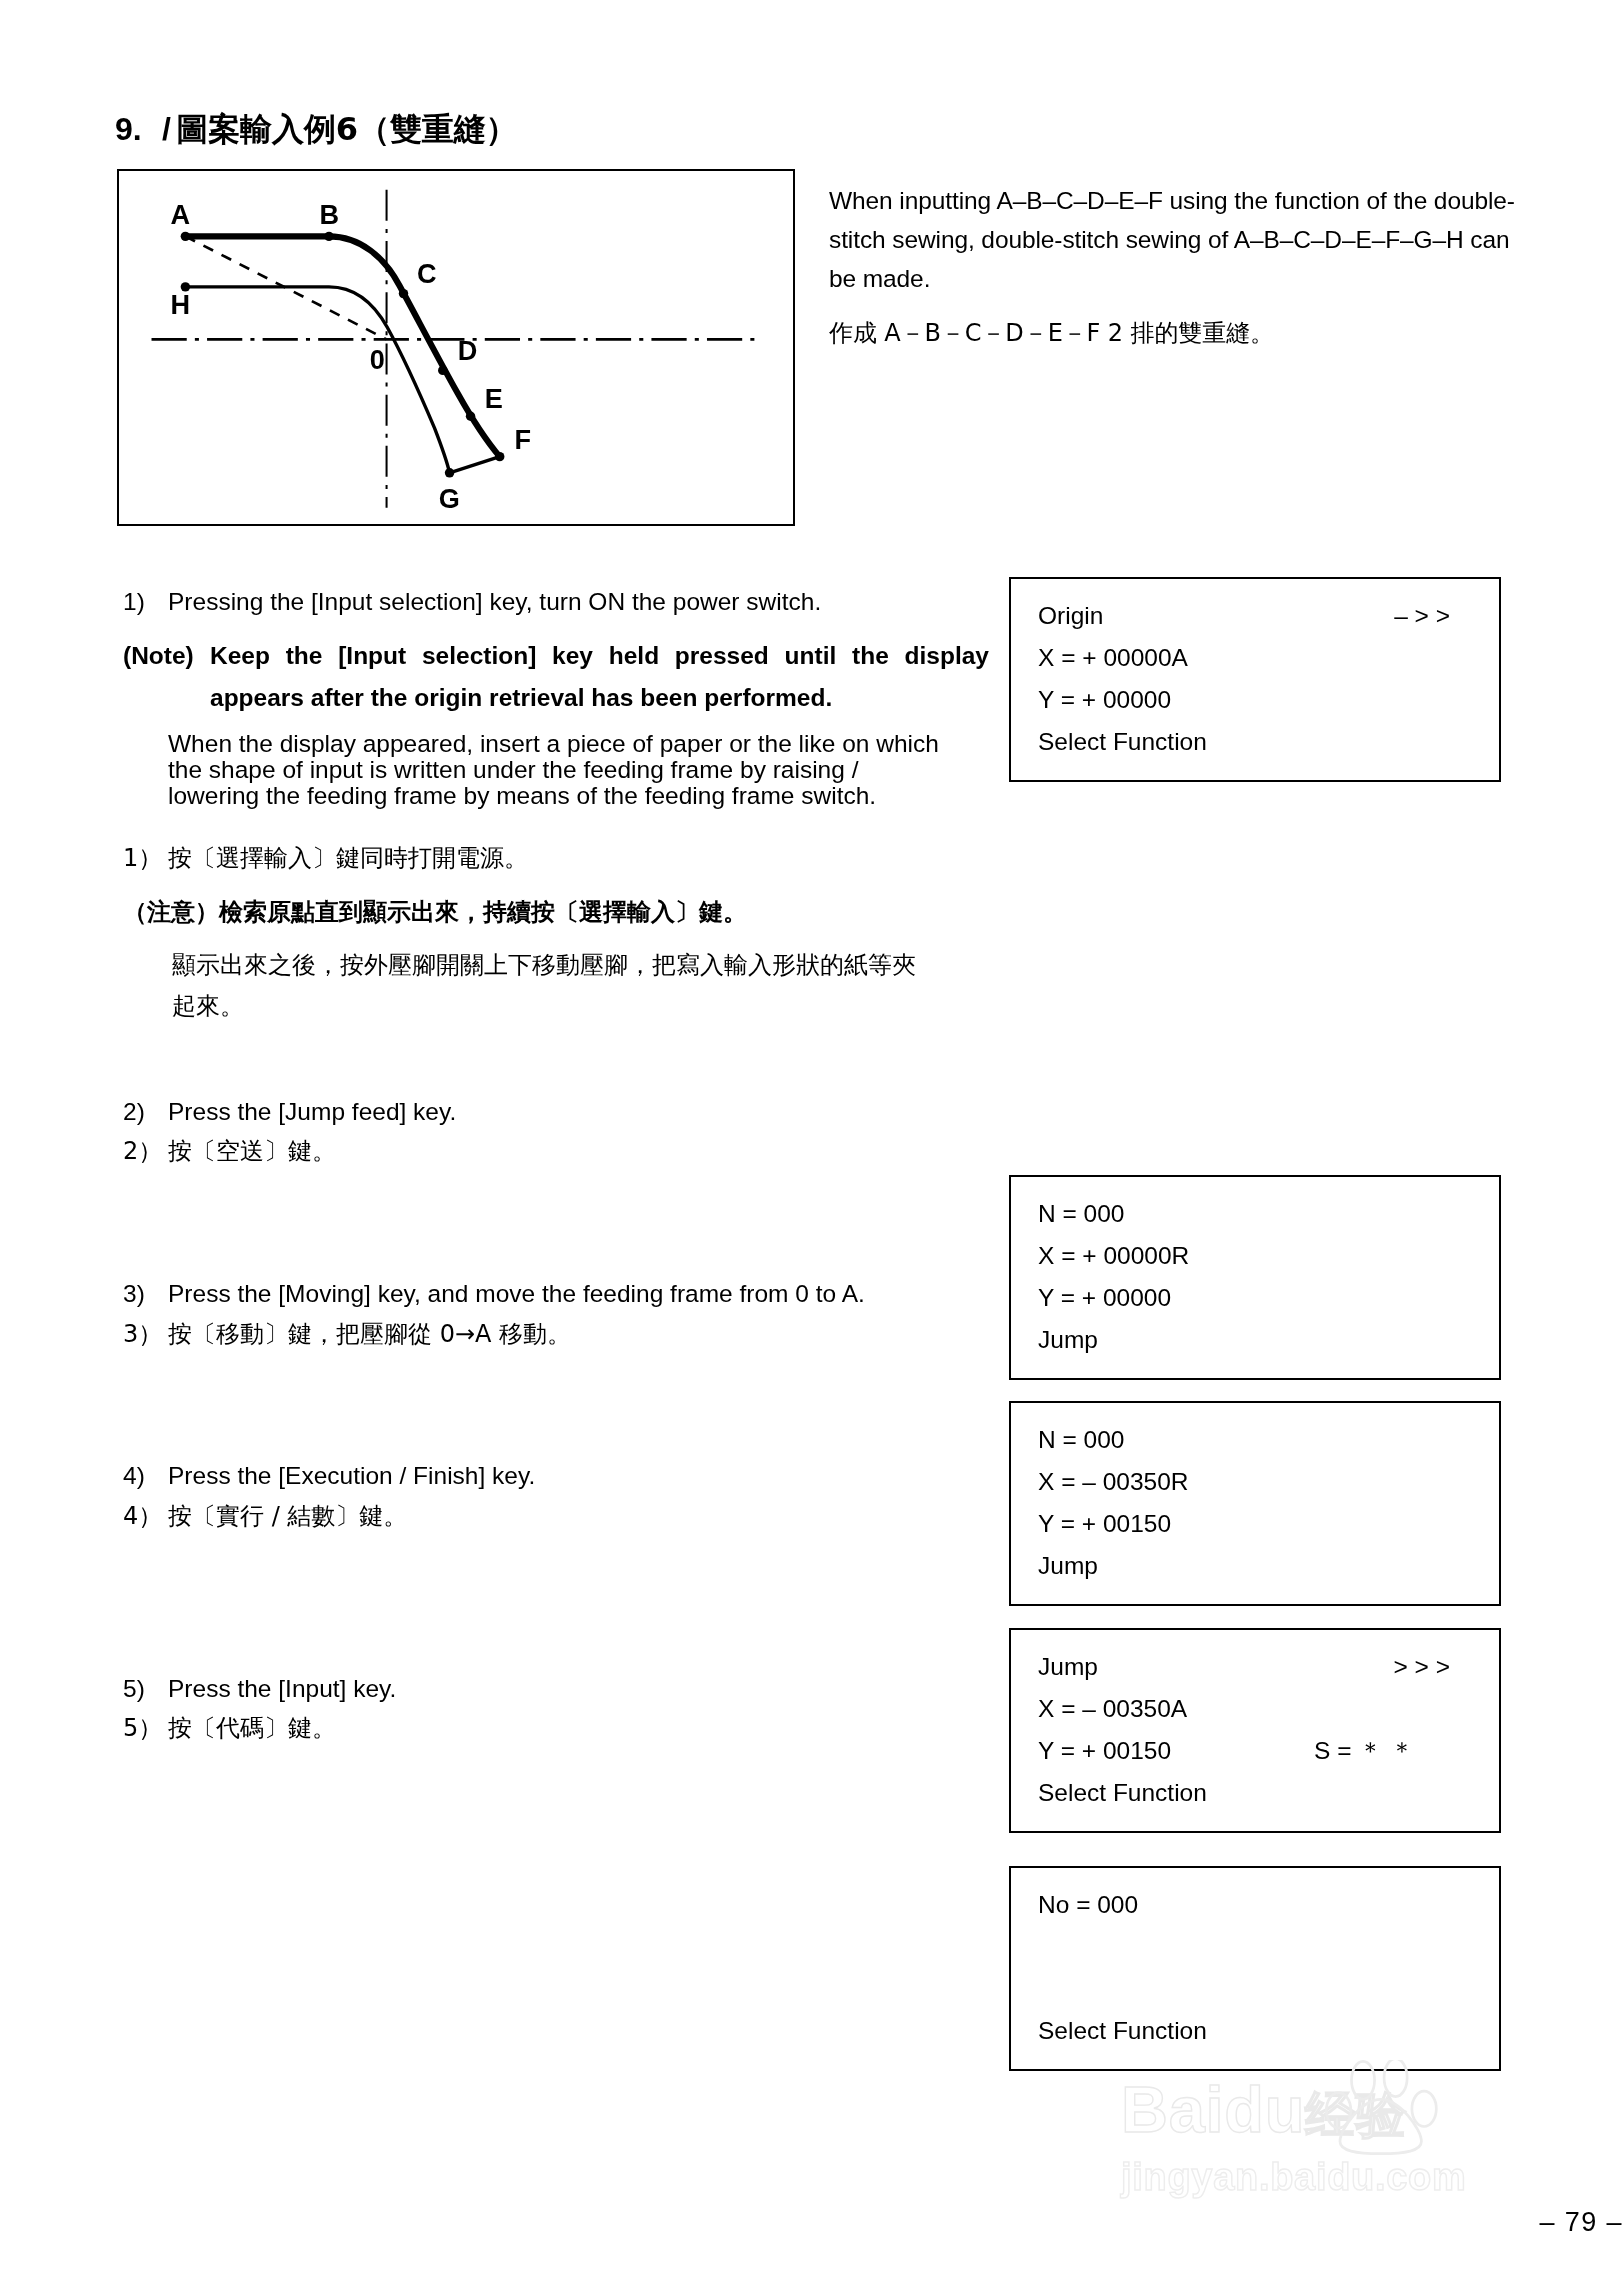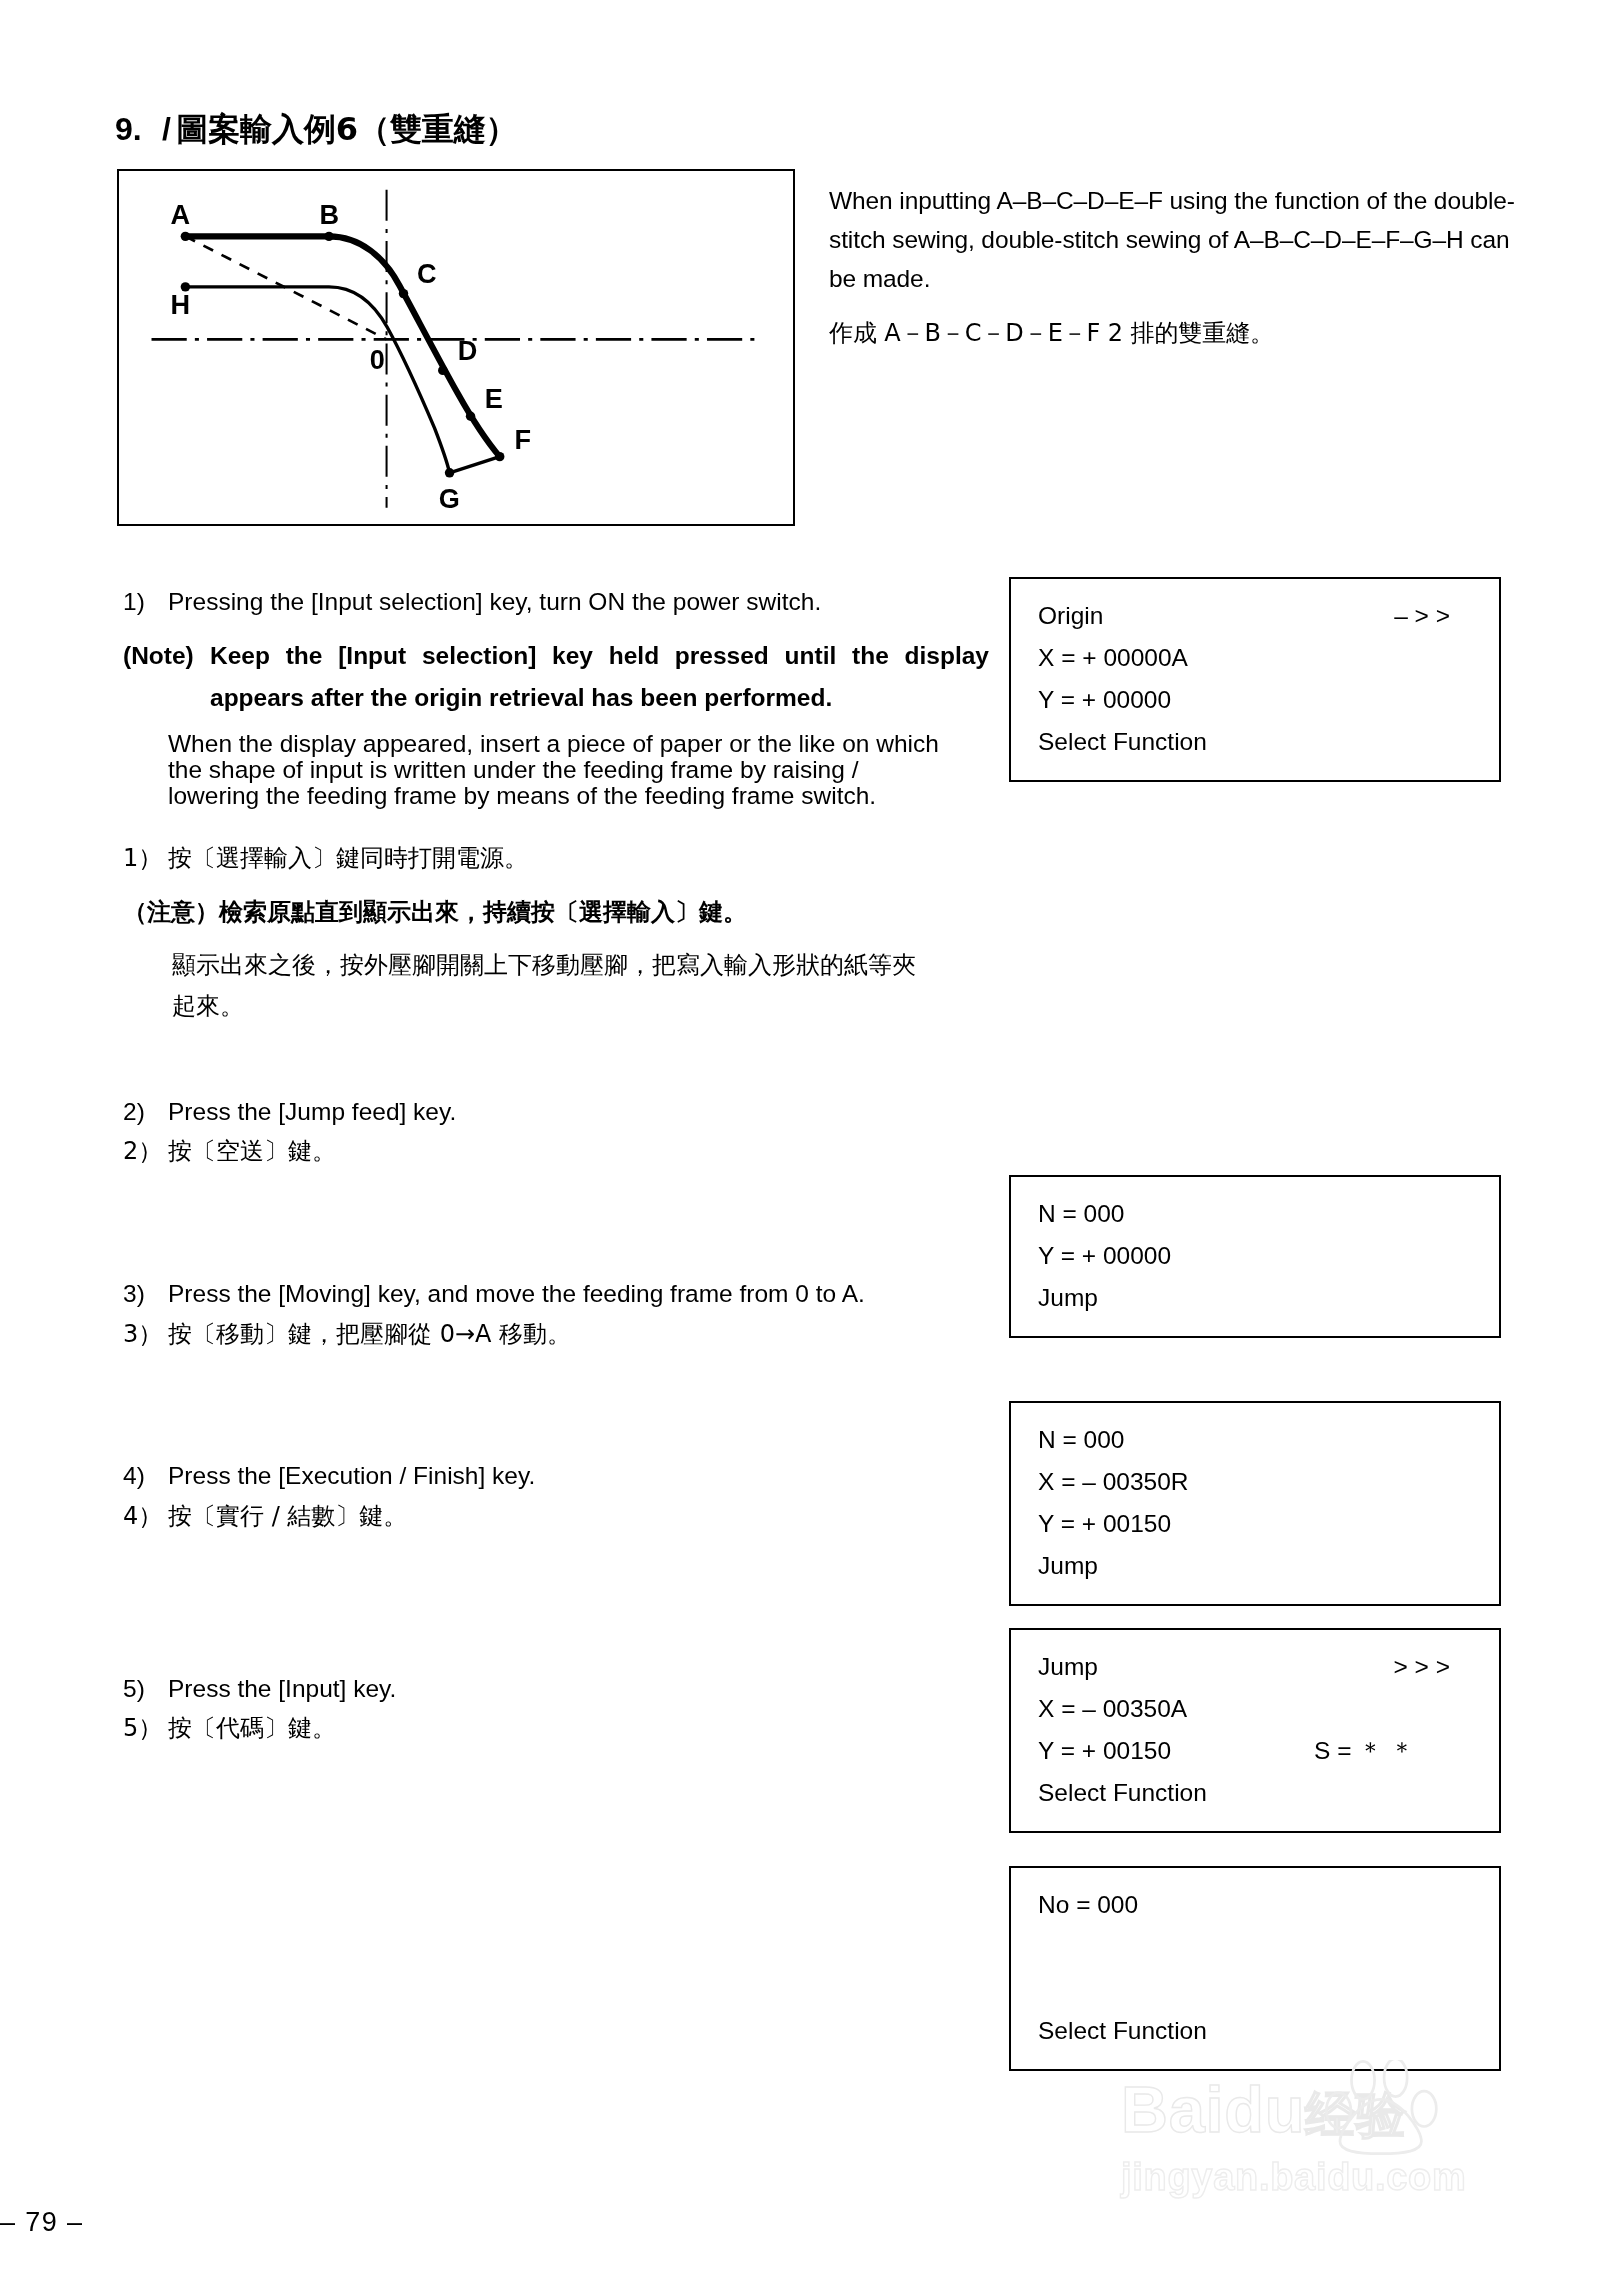--- a/index.html
+++ b/index.html
@@ -173,21 +173,21 @@
     padding-right: 49px;
   }
   .panel .line.blank { height: 42px; }
 
   
   .page-number {
     position: absolute;
     left: 0;
     top: 2207px;
     width: 1623px;
-    text-align: left;
+    text-align: right;
     font-size: 27px;
     letter-spacing: 1.4px;
   }
 
   
   .watermark {
     position: absolute;
     left: 1121px;
     top: 2072px;
     width: 436px;
@@ -370,20 +370,23 @@
     <div class="line">
       <span class="left">Select Function</span>
     </div>
   </div>
 
   <div class="panel" style="top:1175px;">
     <div class="line">
       <span class="left">N = 000</span>
     </div>
     <div class="line">
+      <span class="left">X = + 00000R</span>
+    </div>
+    <div class="line">
       <span class="left">Y = + 00000</span>
     </div>
     <div class="line">
       <span class="left">Jump</span>
     </div>
   </div>
 
   <div class="panel" style="top:1401px;">
     <div class="line">
       <span class="left">N = 000</span>

